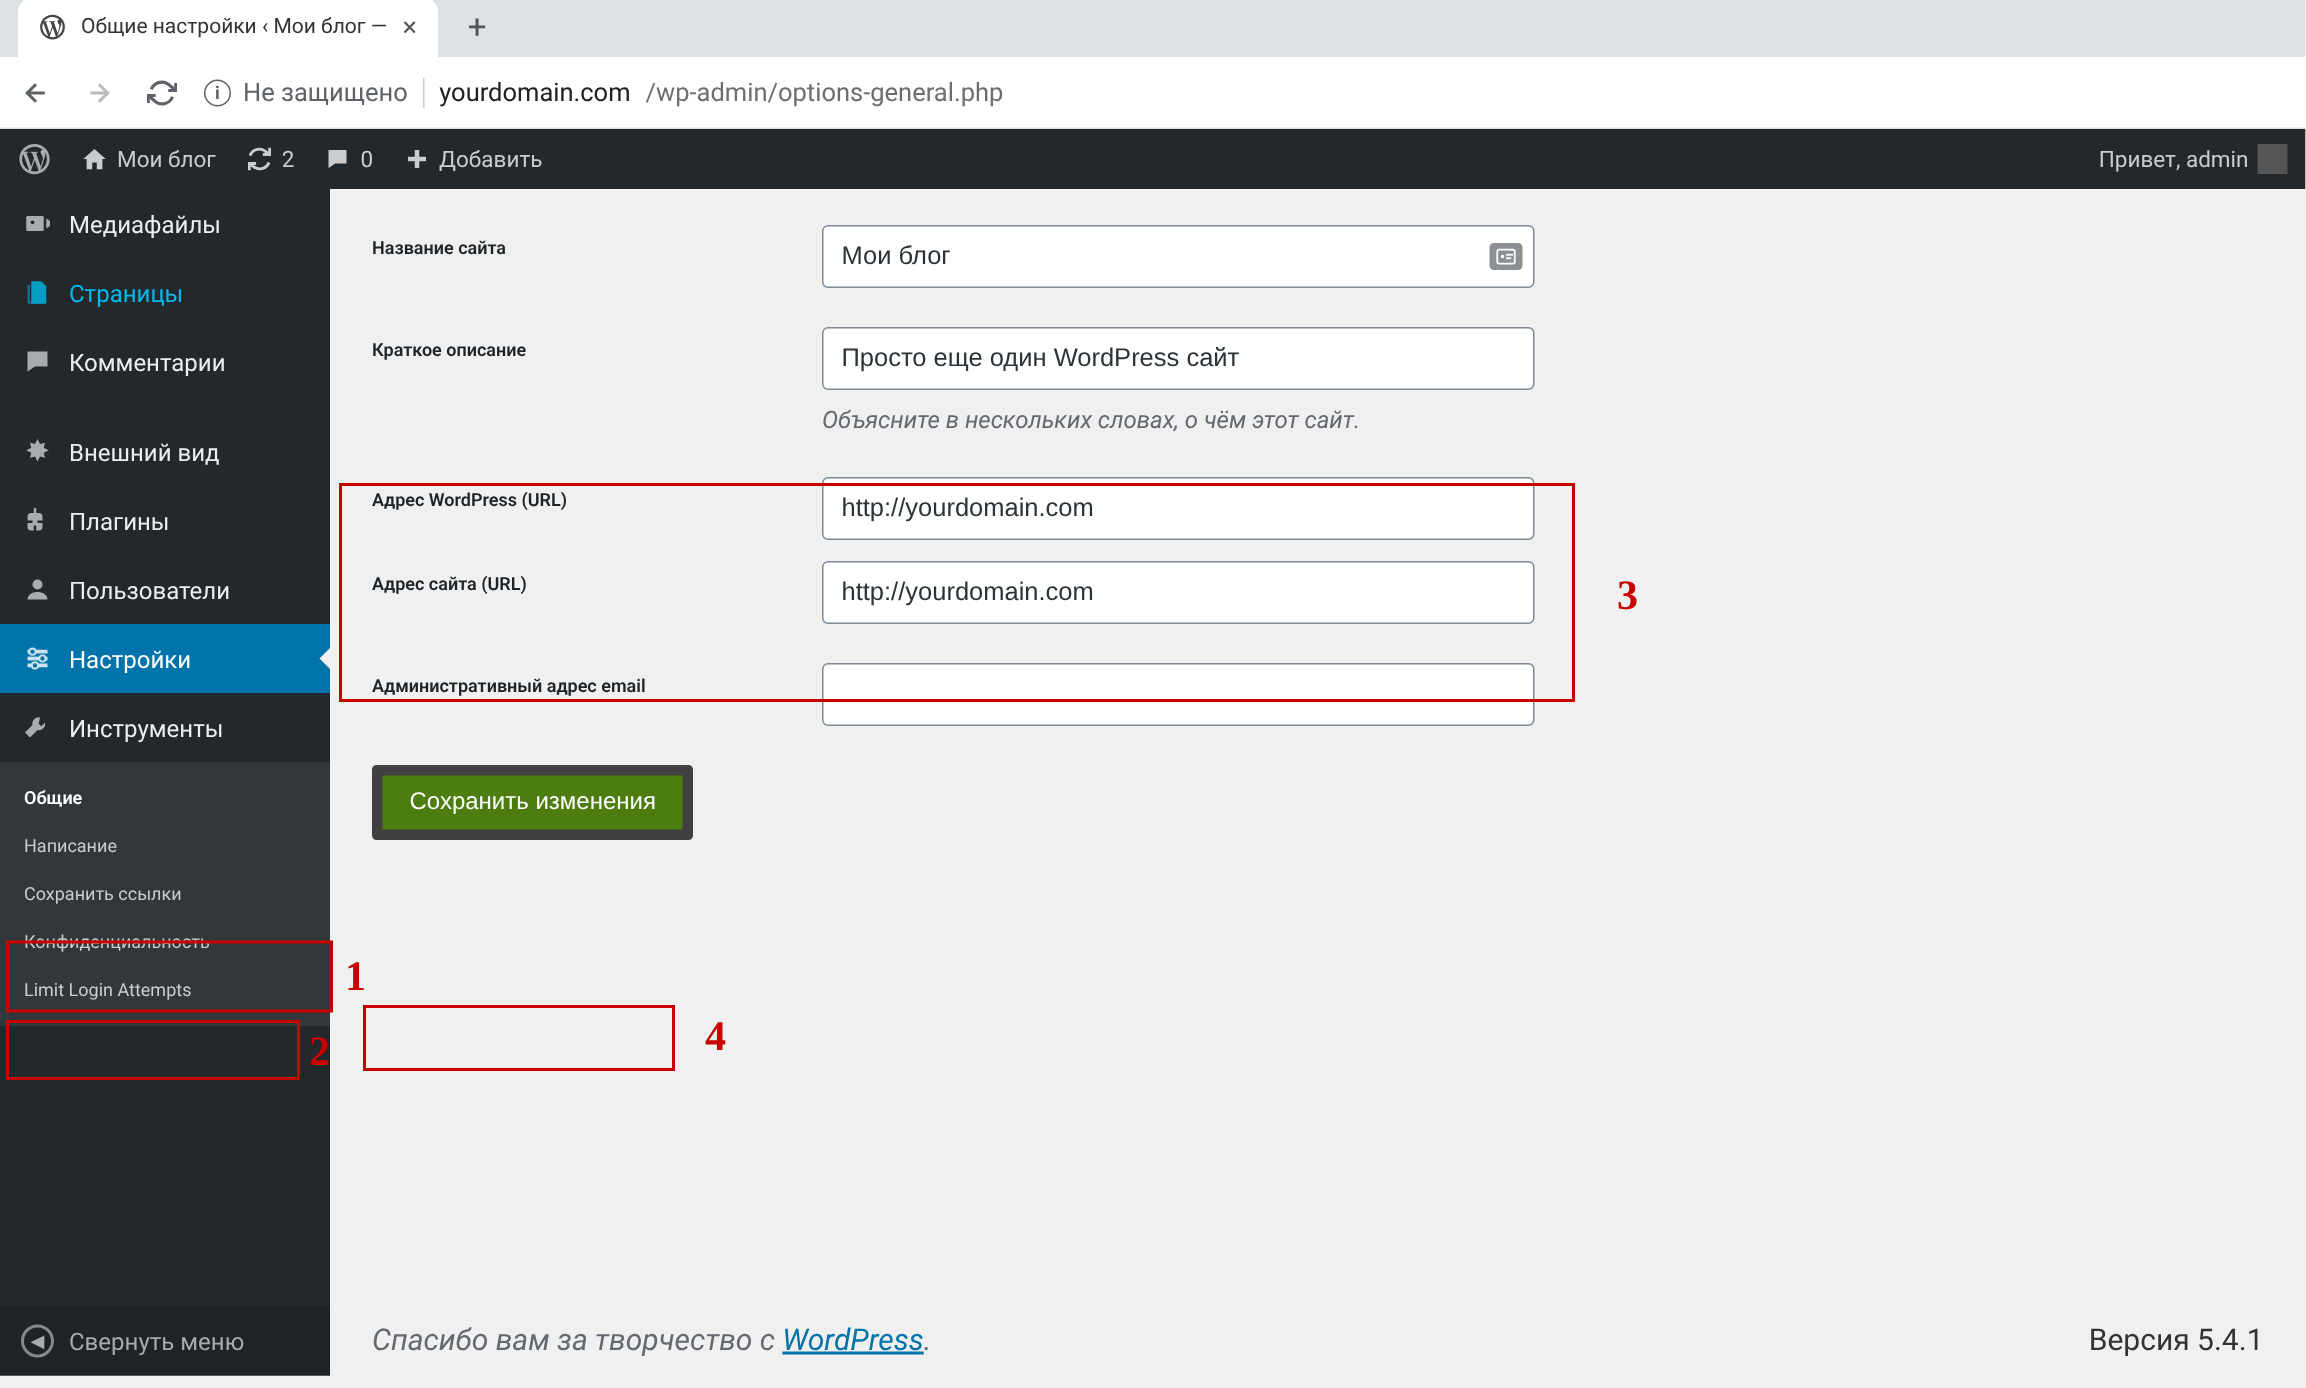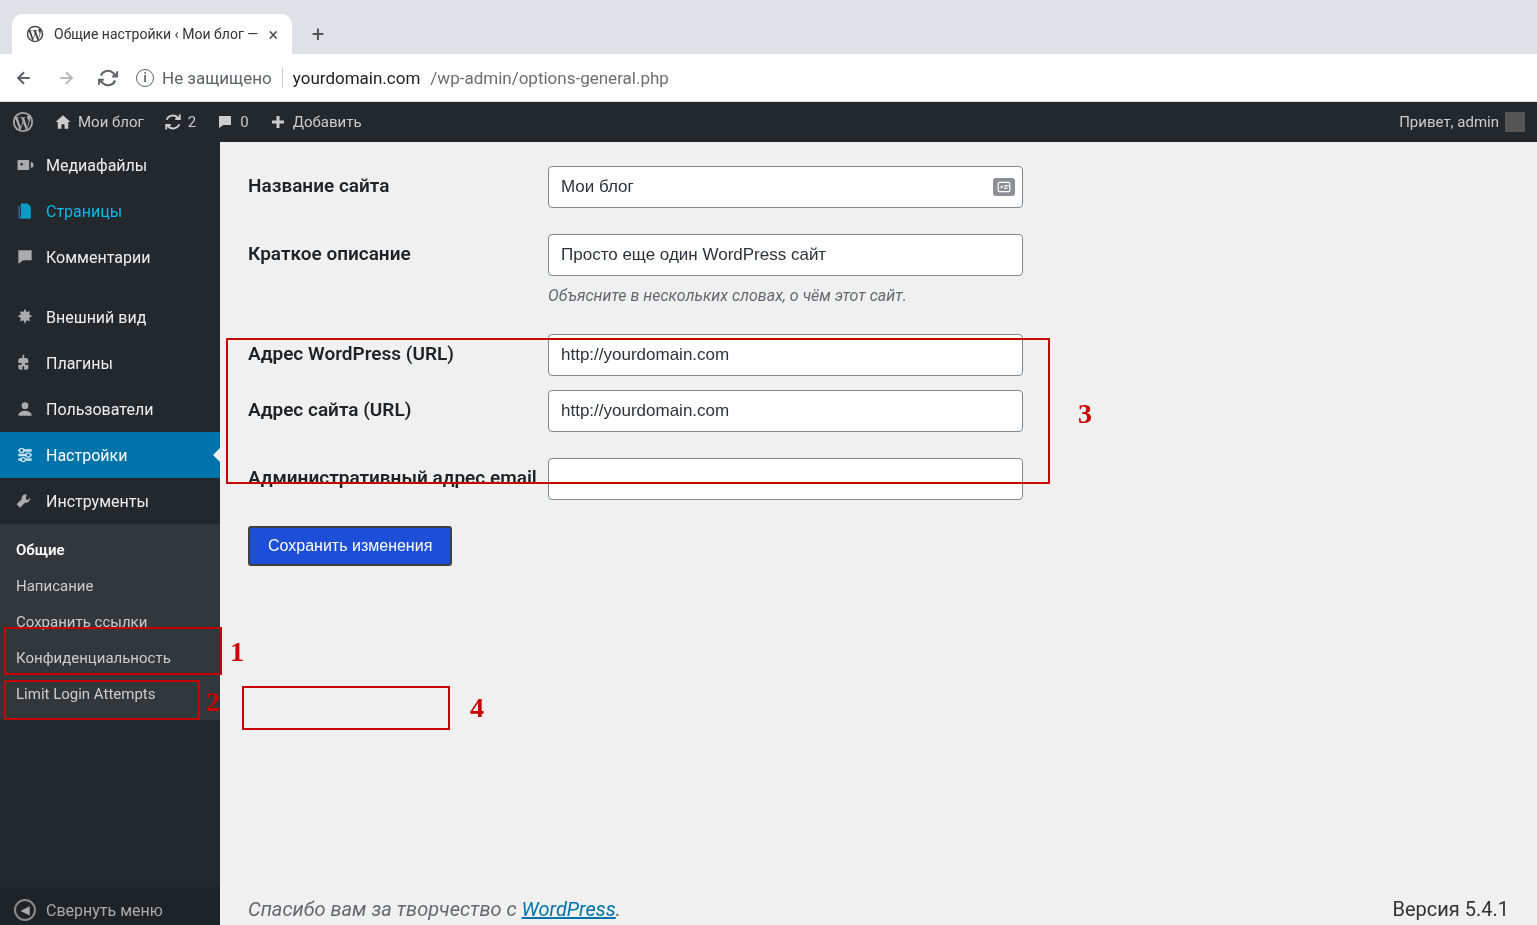--- a/index.html
+++ b/index.html
@@ -1,20 +1,20 @@
 <!DOCTYPE html>
 <html><head>
 <meta charset="utf-8">
 <style>
 * { margin: 0; padding: 0; box-sizing: border-box; }
 body { font-family: -apple-system, BlinkMacSystemFont, "Segoe UI", Roboto, sans-serif; background: #f0f0f1; width: 1537px; height: 925px; overflow: hidden; }
 
 
 .browser-chrome { background: #fff; }
-.tab-bar { height: 54px; background: #dee1e6; display: flex; align-items: flex-end; padding-left: 12px; }
+.tab-bar { height: 38px; background: #dee1e6; display: flex; align-items: flex-end; padding-left: 12px; }
 .tab { background: #fff; height: 40px; border-radius: 10px 10px 0 0; display: flex; align-items: center; padding: 0 14px; gap: 10px; min-width: 280px; position: relative; }
 .tab .favicon { width: 18px; height: 18px; display: flex; align-items: center; justify-content: center; }
 .tab-title { font-size: 14px; color: #333; flex: 1; white-space: nowrap; overflow: hidden; }
 .tab-close { font-size: 18px; color: #555; cursor: pointer; }
 .new-tab { width: 32px; height: 32px; display: flex; align-items: center; justify-content: center; font-size: 22px; color: #555; margin-left: 10px; margin-bottom: 4px; cursor: pointer; }
 
 .addr-bar { height: 48px; background: #fff; display: flex; align-items: center; padding: 0 10px; gap: 14px; border-bottom: 1px solid #ddd; }
 .nav-btn { width: 28px; height: 28px; display: flex; align-items: center; justify-content: center; color: #5f6368; font-size: 20px; cursor: pointer; }
 .nav-btn.disabled { color: #bbb; }
 .addr-field { flex: 1; display: flex; align-items: center; gap: 10px; font-size: 17px; }
@@ -32,38 +32,38 @@
 
 
 .wp-wrap { display: flex; height: calc(925px - 46px - 48px - 40px); }
 .wp-sidebar { width: 220px; background: #23282d; color: #eee; font-size: 16px; display: flex; flex-direction: column; }
 .menu-item { display: flex; align-items: center; gap: 10px; padding: 12px 14px; cursor: pointer; color: #eee; }
 .menu-item.open { background: #0073aa; color: #fff; position: relative; }
 .menu-item.open::after { content: ""; position: absolute; right: -1px; top: 50%; transform: translateY(-50%); border: 8px solid transparent; border-right-color: #f0f0f1; }
 .menu-item .mi-icon { width: 22px; height: 22px; display: flex; align-items: center; justify-content: center; opacity: 0.8; }
 .menu-item.highlight-pages { color: #00b9eb; }
 .submenu { background: #32373c; padding: 8px 0; }
-.submenu-item { padding: 9px 16px; cursor: pointer; color: #ccc; font-size: 15px; }
+.submenu-item { padding: 9px 16px; cursor: pointer; color: #ccc; font-size: 12px; }
 .submenu-item.current { color: #fff; font-weight: 600; }
 .collapse-item { margin-top: auto; display: flex; align-items: center; gap: 10px; padding: 12px 14px; background: #1d2327; color: #aaa; cursor: pointer; }
 .collapse-circle { width: 22px; height: 22px; border: 2px solid #888; border-radius: 50%; display: flex; align-items: center; justify-content: center; font-size: 12px; }
 
 
 .wp-content { flex: 1; padding: 24px 28px 10px; background: #f0f0f1; position: relative; overflow: hidden; }
 .form-row { display: flex; align-items: flex-start; margin-bottom: 26px; }
 .form-row.tight { margin-bottom: 14px; }
-.form-label { width: 300px; font-size: 19px; color: #1d2327; font-weight: 600; padding-top: 8px; }
+.form-label { width: 300px; font-size: 12px; color: #1d2327; font-weight: 600; padding-top: 8px; }
 .form-field { flex: 1; max-width: 620px; }
 .text-input { width: 475px; height: 42px; border: 1px solid #7e8993; border-radius: 4px; padding: 0 12px; font-size: 17px; background: #fff; color: #2c3338; }
 .text-input.mono { font-family: Liberation Sans, sans-serif; }
 .input-wrap { position: relative; width: 475px; }
 .input-badge { position: absolute; right: 8px; top: 50%; transform: translateY(-50%); width: 22px; height: 18px; background: #8c8f94; border-radius: 3px; display: flex; align-items: center; justify-content: center; }
 .description { font-size: 16px; color: #646970; font-style: italic; margin-top: 8px; line-height: 1.5; }
 .description a { color: #0073aa; text-decoration: underline; font-style: italic; }
-.submit-btn { background: #1d4ed8; color: #fff; border: 2px solid #404040; padding: 9px 18px; font-size: 16px; border-radius: 3px; cursor: pointer; }
+.submit-btn { background: #4d7c0f; color: #fff; border: 7px solid #404040; padding: 9px 18px; font-size: 16px; border-radius: 3px; cursor: pointer; }
 
 
 .red-box { border: 2.5px solid #c90000; position: absolute; pointer-events: none; }
 .anno-num { position: absolute; color: #c90000; font-size: 28px; font-weight: bold; font-family: Georgia, serif; }
 
 .wp-footer { position: absolute; bottom: 12px; left: 28px; right: 28px; display: flex; justify-content: space-between; font-size: 20px; color: #646970; font-style: italic; }
 .wp-footer a { color: #0073aa; text-decoration: underline; }
 .wp-footer .ver { font-style: normal; color: #333; }
 
 svg { display: block; }

